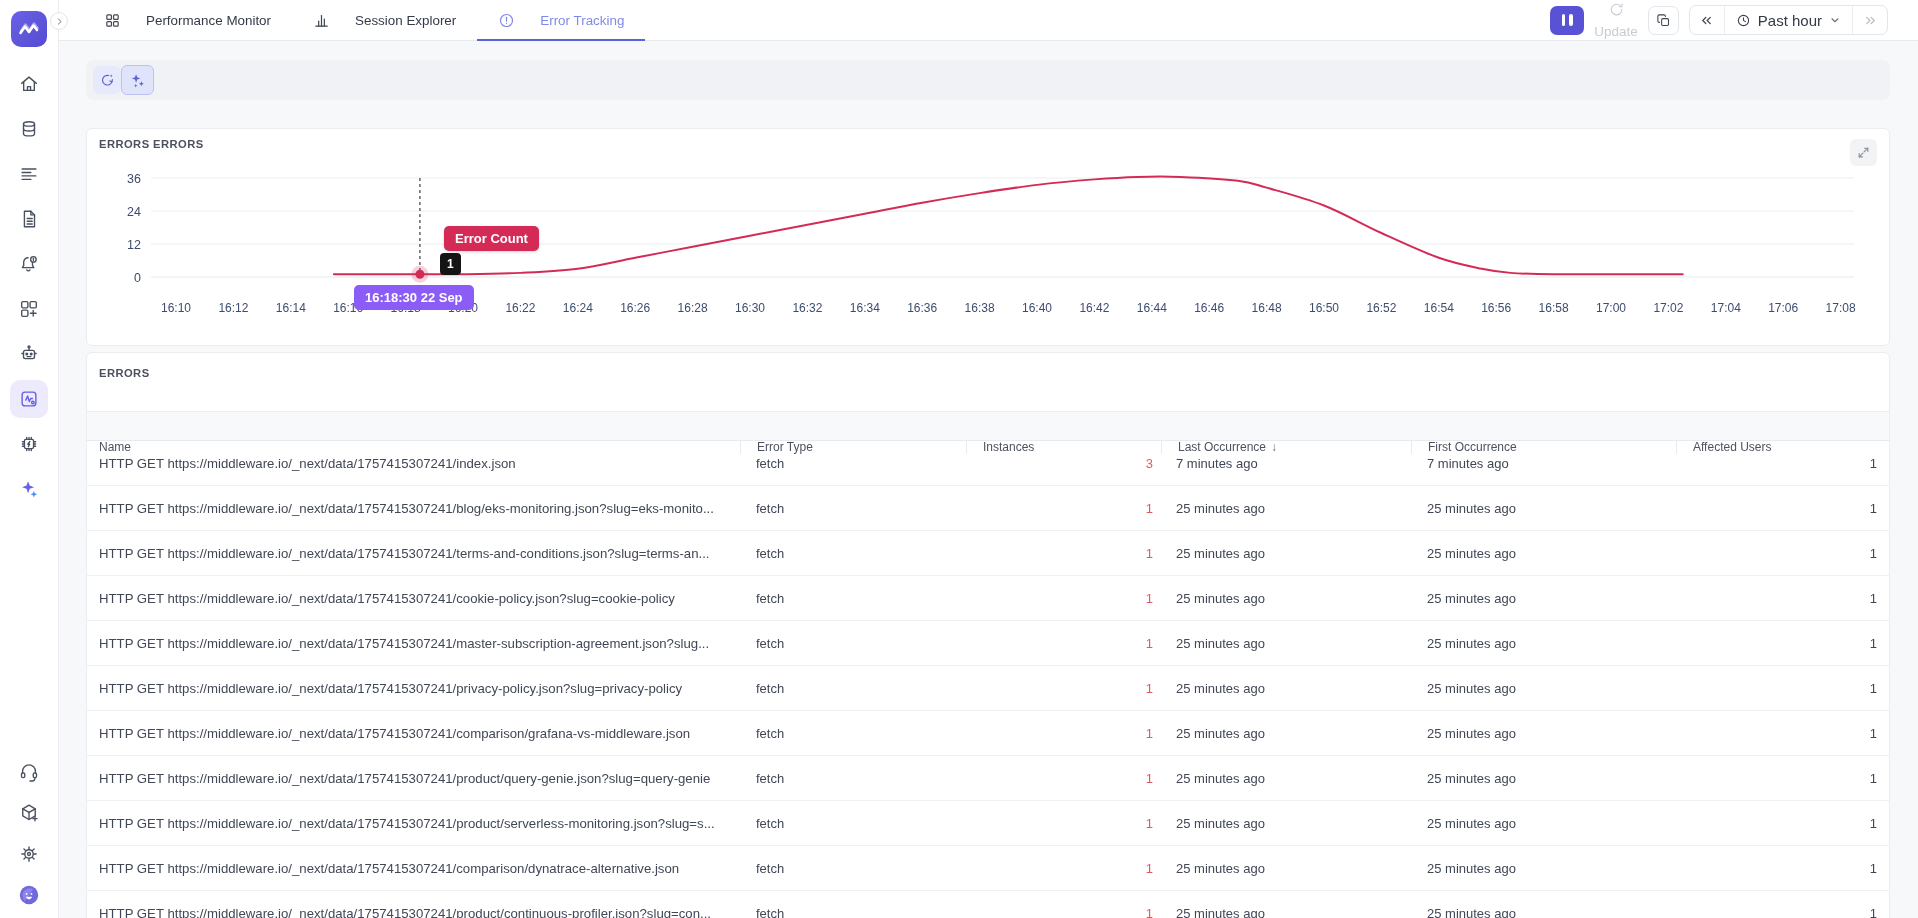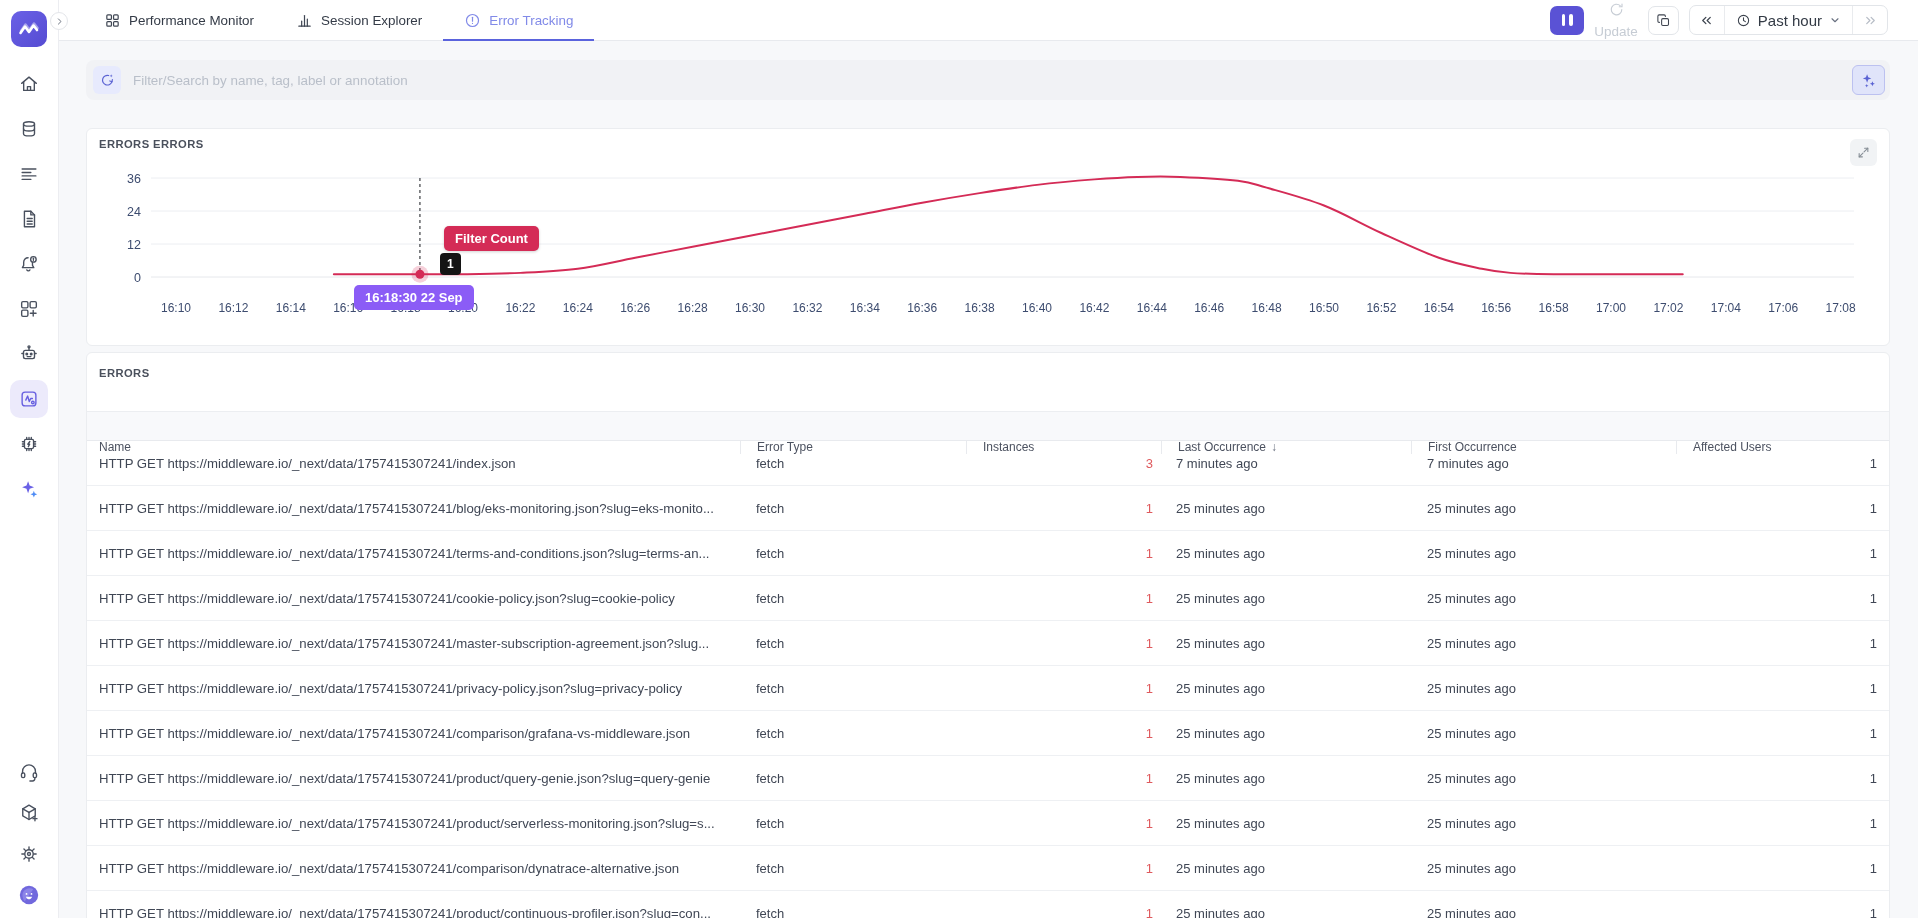--- a/index.html
+++ b/index.html
@@ -18,21 +18,21 @@
   .side-item.active { background:#eceafb; }
   .side-item svg { stroke:#49505e; }
   .side-item.active svg { stroke:#665ee0; }
   .collapse-btn { position:absolute; left:50px; top:12px; width:18px; height:18px; border-radius:50%;
     background:#fff; border:1px solid #e4e6ea; z-index:6; display:flex; align-items:center; justify-content:center; cursor:pointer; padding:0; }
 
   
   .topbar { position:absolute; left:59px; top:0; width:1859px; height:41px; background:#fff;
     border-bottom:1px solid #e8eaee; display:flex; align-items:stretch; z-index:4; }
   .tabs { display:flex; padding-left:24px; }
-  .tab { display:flex; align-items:center; gap:8px; padding:0 21px; font-size:13.4px; font-weight:500;
+  .tab { display:flex; align-items:center; gap:25px; padding:0 21px; font-size:13.4px; font-weight:500;
     color:#343b47; position:relative; cursor:pointer; }
   .tab svg { stroke:#3f4653; }
   .tab.active { color:#818ae8; }
   .tab.active svg { stroke:#818ae8; }
   .tab.active::after { content:""; position:absolute; left:0; right:0; bottom:-1px; height:2px; background:#5a63dd; }
   .topbar-right { margin-left:auto; display:flex; align-items:center; gap:10px; padding-right:30px; }
   .pause-btn { width:34px; height:29px; border:none; border-radius:7px; background:#5a52d5;
     display:flex; align-items:center; justify-content:center; gap:4px; cursor:pointer; }
   .pause-btn i { display:block; width:3.5px; height:12px; background:#fff; border-radius:2px; }
   .update-btn { display:flex; align-items:center; gap:7px; border:none; background:transparent;
@@ -306,21 +306,20 @@
   </header>
 
   <div class="searchbar">
     <div class="ai-chip">
       <svg width="17" height="17" viewBox="0 0 24 24" fill="none" stroke="#5b63d3" stroke-width="1.7" stroke-linecap="round">
         <path d="M18.3 13.5A6.8 6.8 0 1 1 13.6 5"></path>
           <path d="M18.9 10.6l-.6 3.2-3-1.1"></path>
         <path d="M17.2 3.2l.6 1.7 1.7.6-1.7.6-.6 1.7-.6-1.7-1.7-.6 1.7-.6z" fill="#5b63d3" stroke="none"></path>
       </svg>
     </div>
-    <input type="text" placeholder="Filter/Search by name, tag, label or annotation" style="">
     <button class="sparkle-btn">
       <svg width="17" height="17" viewBox="0 0 24 24" fill="#5b63d3">
         <path d="M10 3l1.6 4.4L16 9l-4.4 1.6L10 15l-1.6-4.4L4 9l4.4-1.6z"></path>
         <path d="M17.5 13l1 2.5 2.5 1-2.5 1-1 2.5-1-2.5-2.5-1 2.5-1z"></path>
         <path d="M9.5 17l.7 1.8 1.8.7-1.8.7-.7 1.8-.7-1.8-1.8-.7 1.8-.7z"></path>
       </svg>
     </button>
   </div>
 
   <section class="panel trend-panel">
@@ -370,21 +369,21 @@
           <text x="1524" y="183" text-anchor="middle" fill="#3d4c6f" font-size="12">17:00</text>
           <text x="1581.3999999999999" y="183" text-anchor="middle" fill="#3d4c6f" font-size="12">17:02</text>
           <text x="1638.8" y="183" text-anchor="middle" fill="#3d4c6f" font-size="12">17:04</text>
           <text x="1696.2" y="183" text-anchor="middle" fill="#3d4c6f" font-size="12">17:06</text>
           <text x="1753.6" y="183" text-anchor="middle" fill="#3d4c6f" font-size="12">17:08</text>
           <path d="M246.85,145.25C261.2,145.25,311.425,145.25,332.95,145.25C354.47499999999997,145.25,359.2583333333333,145.47916666666666,376,145.25C392.7416666666667,145.02083333333334,414.26666666666665,144.79166666666666,433.4,143.875C452.5333333333333,142.95833333333334,471.6666666666667,142.27083333333334,490.8,139.75C509.93333333333334,137.22916666666666,529.0666666666667,132.41666666666666,548.2,128.75C567.3333333333334,125.08333333333333,586.4666666666667,121.41666666666667,605.6,117.75C624.7333333333333,114.08333333333333,643.8666666666667,110.41666666666667,663,106.75C682.1333333333333,103.08333333333333,701.2666666666667,99.41666666666667,720.4,95.75C739.5333333333333,92.08333333333333,758.6666666666666,88.41666666666667,777.8,84.75C796.9333333333333,81.08333333333333,816.0666666666666,77.1875,835.1999999999999,73.75C854.3333333333333,70.3125,873.4666666666667,67.10416666666667,892.6,64.125C911.7333333333333,61.145833333333336,930.8666666666667,58.166666666666664,950,55.875C969.1333333333333,53.583333333333336,990.6583333333333,51.704166666666666,1007.4,50.375C1024.1416666666667,49.045833333333334,1036.1,48.31250000000001,1050.4499999999998,47.900000000000006C1064.7999999999997,47.487500000000004,1076.7583333333332,47.25833333333334,1093.5,47.900000000000006C1110.2416666666668,48.54166666666667,1136.55,49.9625,1150.8999999999999,51.75C1165.2499999999998,53.5375,1165.25,54.5,1179.6,58.625C1193.9499999999998,62.75,1217.8666666666668,68.9375,1237,76.5C1256.1333333333332,84.0625,1275.2666666666664,95.29166666666667,1294.3999999999999,104C1313.5333333333333,112.70833333333333,1335.0583333333334,122.79166666666667,1351.8,128.75C1368.5416666666665,134.70833333333334,1382.8916666666667,137.22916666666666,1394.85,139.75C1406.8083333333332,142.27083333333334,1411.5916666666667,142.95833333333334,1423.55,143.875C1435.5083333333332,144.79166666666666,1449.8583333333331,145.02083333333334,1466.6,145.25C1483.3416666666667,145.47916666666666,1502.475,145.25,1524,145.25C1545.525,145.25,1583.7916666666667,145.25,1595.75,145.25" fill="none" stroke="#d42b56" stroke-width="2" stroke-linecap="round"></path>
           <line x1="332.95" y1="49" x2="332.95" y2="146" stroke="#15181d" stroke-width="1" stroke-dasharray="3,3"></line>
           <circle cx="332.95" cy="145.25" r="8.5" fill="rgba(212,43,86,.22)"></circle>
           <circle cx="332.95" cy="145.25" r="4.5" fill="#d42b56"></circle>
         </svg></div>
-    <div class="tt-series">Filter Count</div>
+    <div class="tt-series">Error Count</div>
     <div class="tt-value">1</div>
     <div class="tt-time">16:18:30 22 Sep</div>
   </section>
 
   <section class="panel errors-panel">
     <div class="panel-title">ERRORS</div>
     <div class="thead" id="thead">
         <div class="th">
           <span>Name</span>
         </div>

